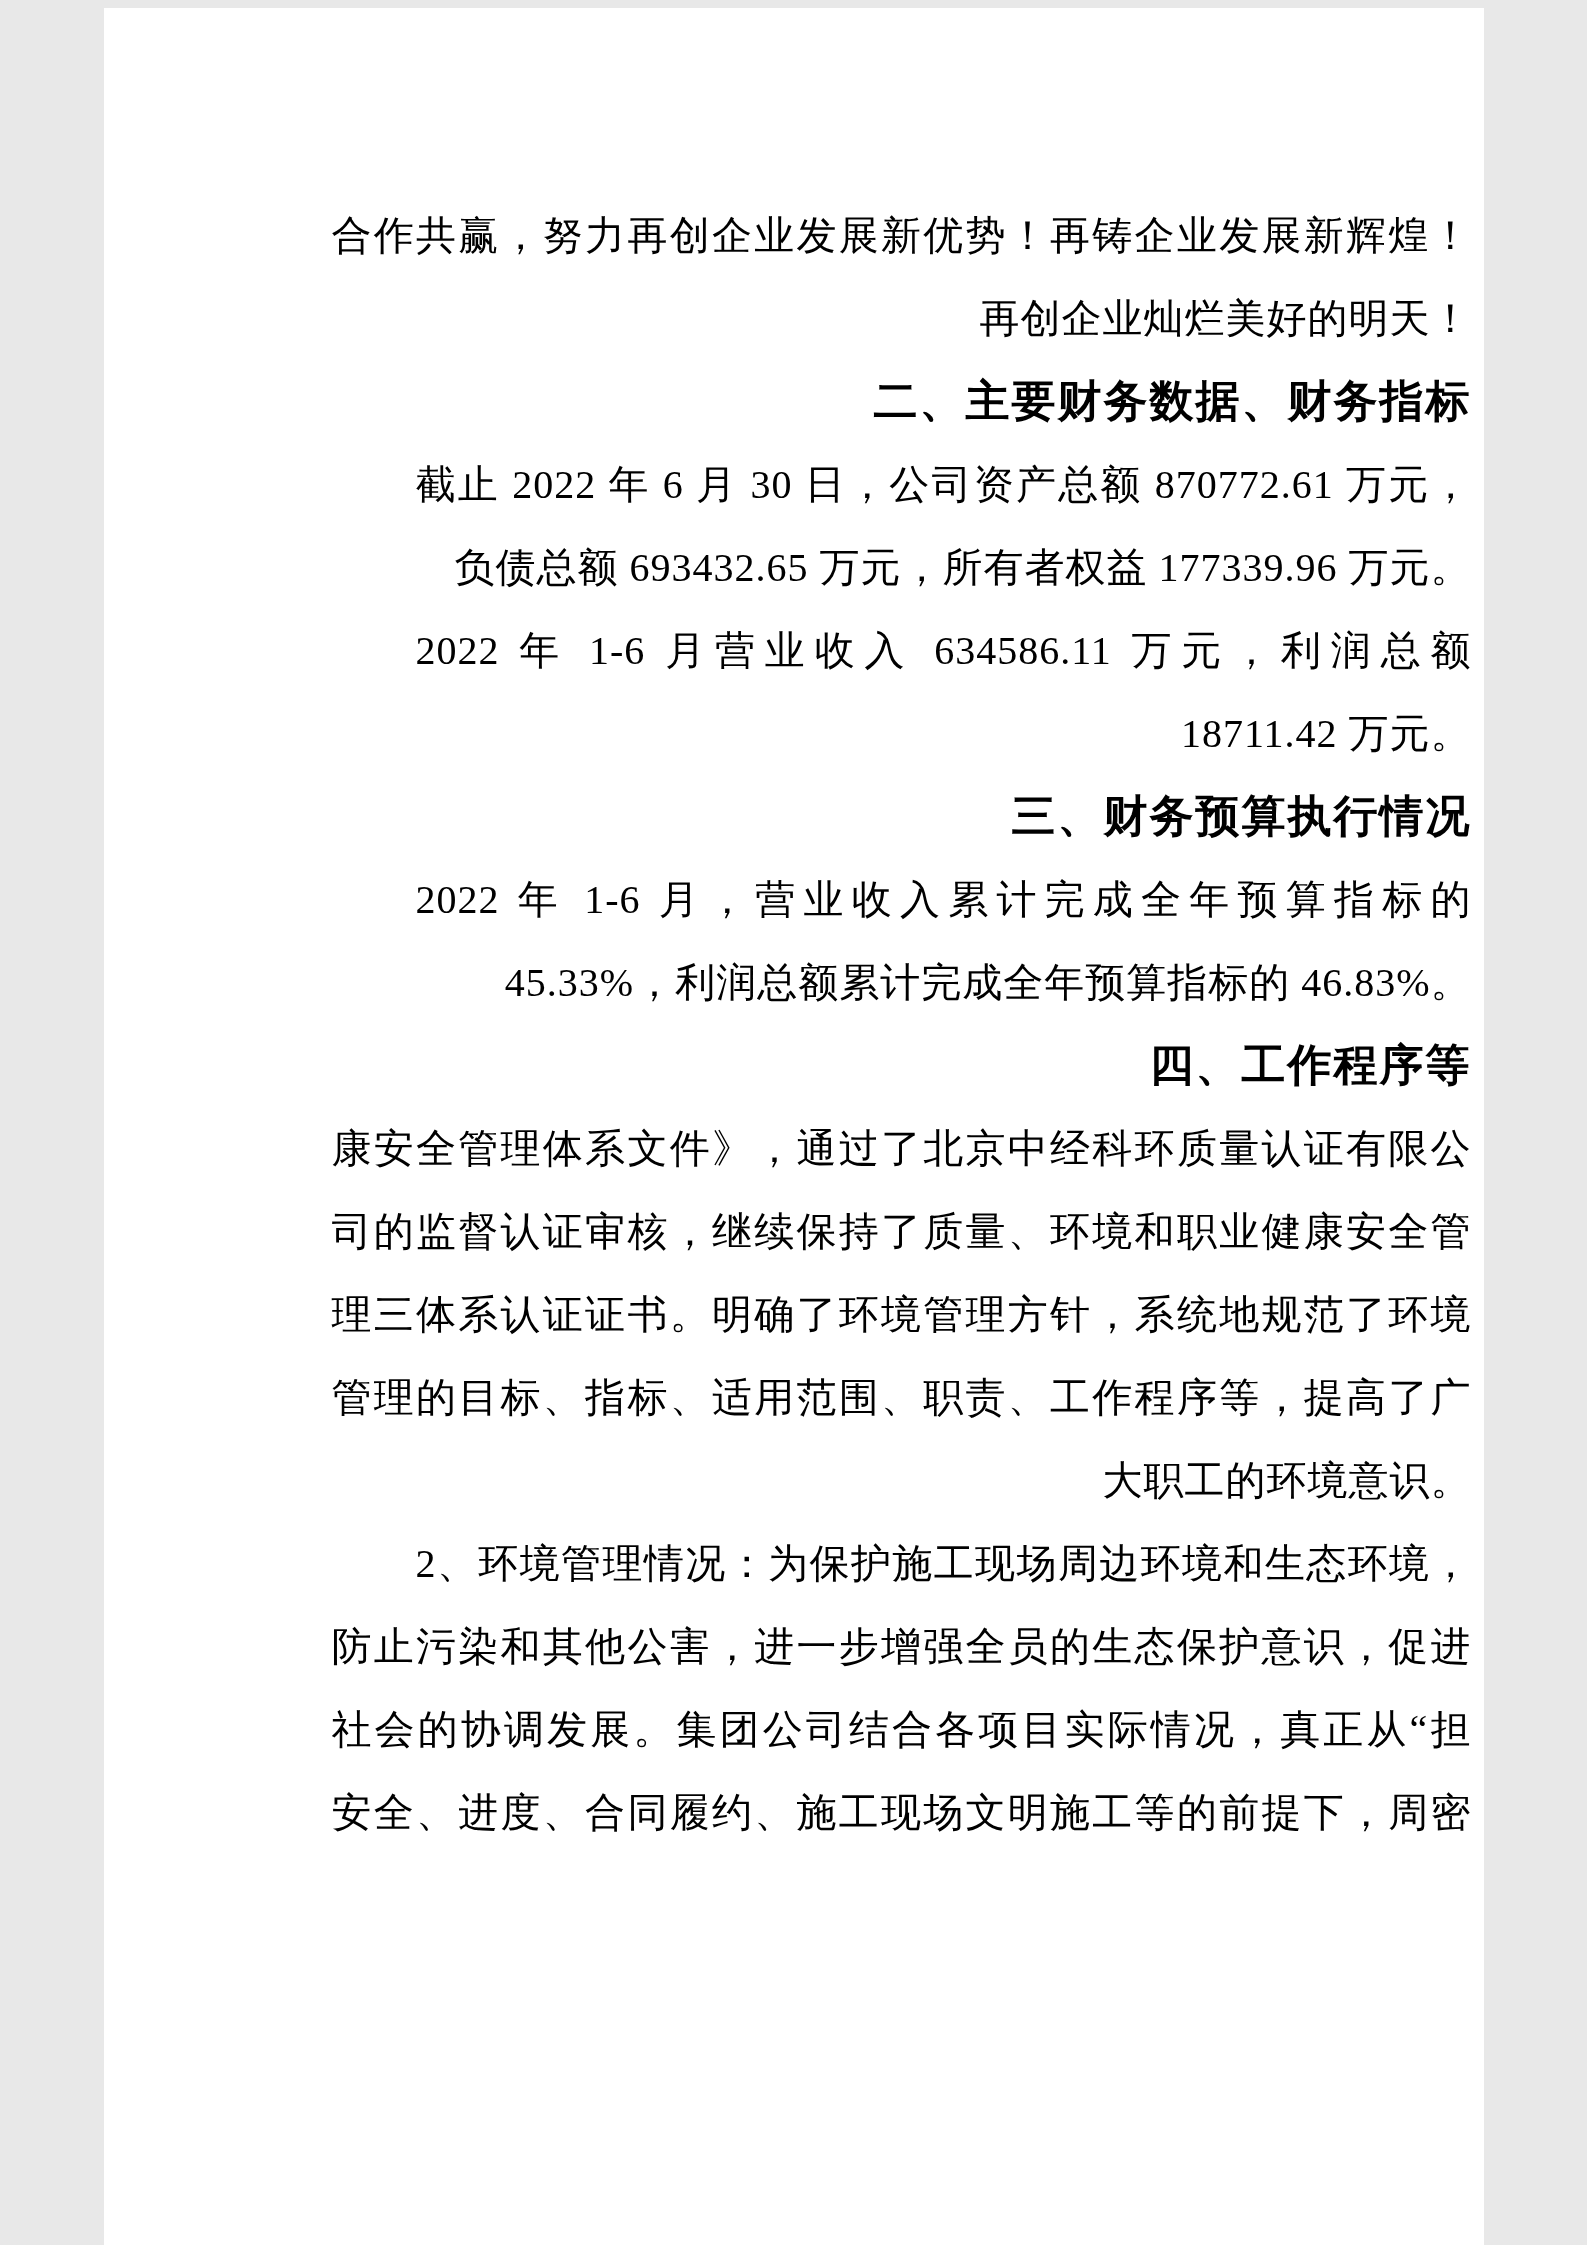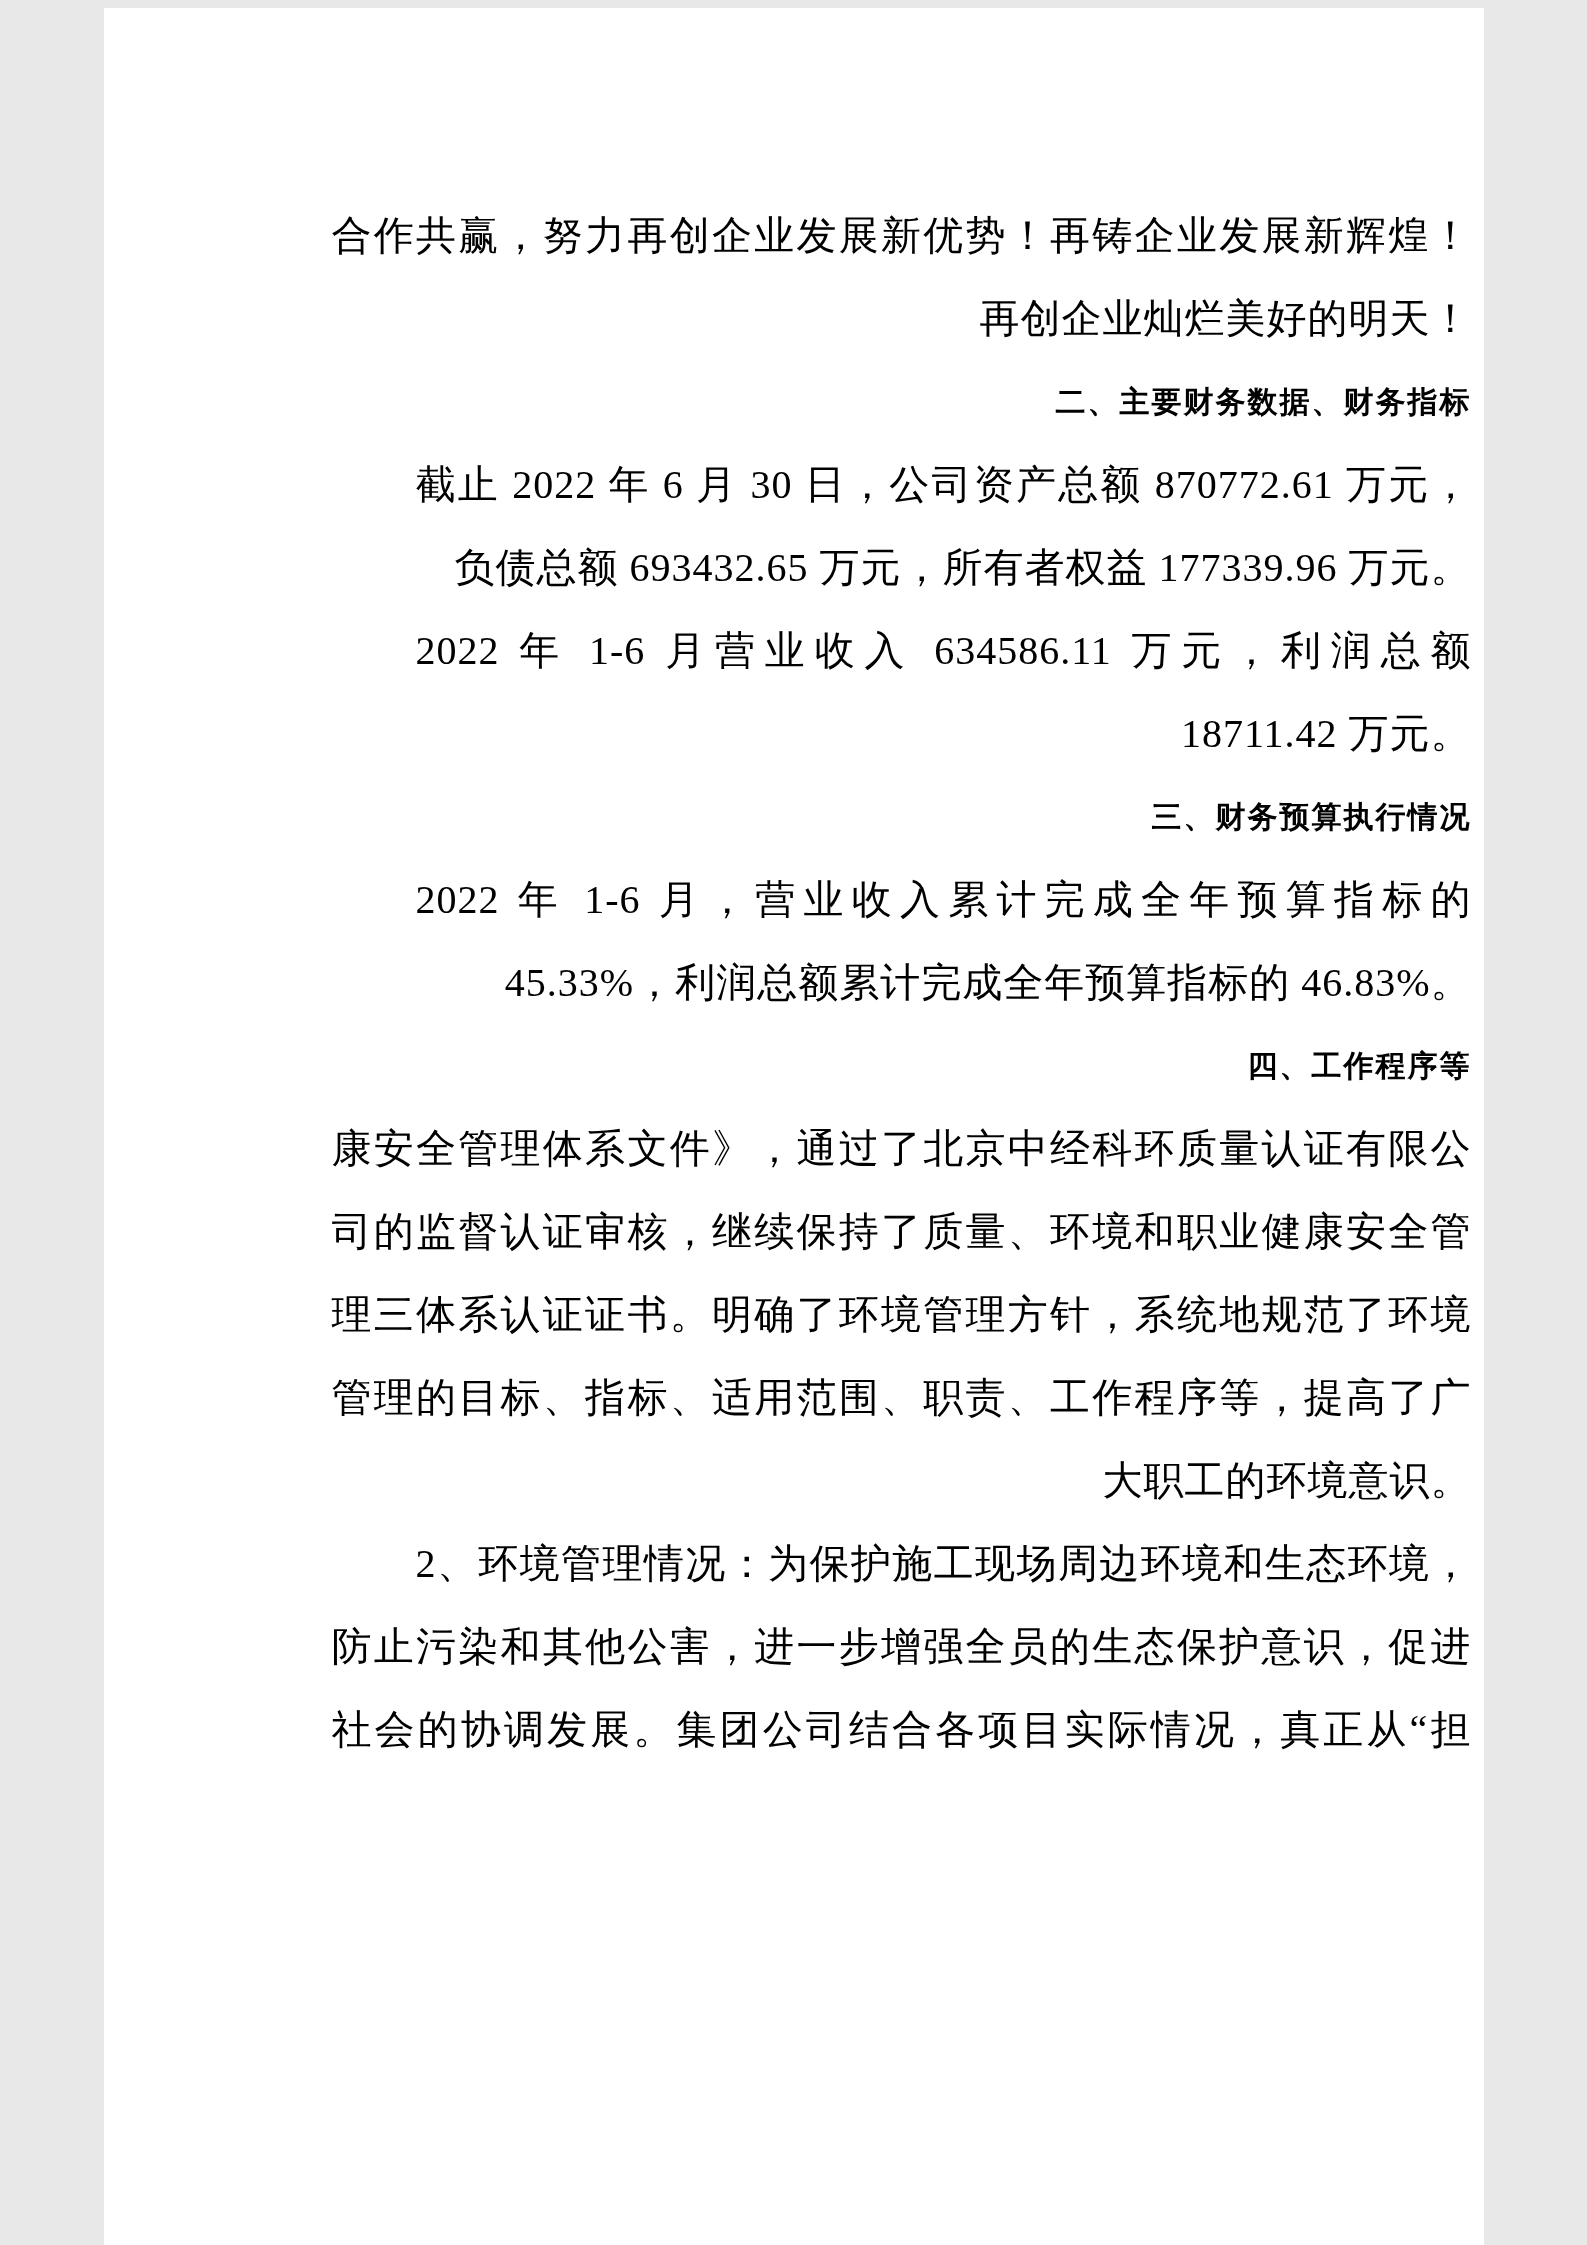--- a/index.html
+++ b/index.html
@@ -37,23 +37,23 @@
     text-align: justify;
     text-align-last: justify;
     text-justify: inter-character;
   }
   
   .ind {
     text-indent: 84px;
   }
   
   .hd {
-    font-family: Liberation Sans, sans-serif;
+    font-family: Liberation Serif, serif;
     font-weight: 700;
-    font-size: 30px;
+    font-size: 44px;
     letter-spacing: 2px;
   }
 </style>
 </head>
 <body>
 
 <div class="page">
   <div class="content">
     <div class="ln jl">合作共赢，努力再创企业发展新优势！再铸企业发展新辉煌！</div>
     <div class="ln">再创企业灿烂美好的明天！</div>
@@ -67,14 +67,15 @@
     <div class="ln">45.33%，利润总额累计完成全年预算指标的 46.83%。</div>
     <div class="ln hd ind">四、工作程序等</div>
     <div class="ln jl">康安全管理体系文件》，通过了北京中经科环质量认证有限公</div>
     <div class="ln jl">司的监督认证审核，继续保持了质量、环境和职业健康安全管</div>
     <div class="ln jl">理三体系认证证书。明确了环境管理方针，系统地规范了环境</div>
     <div class="ln jl">管理的目标、指标、适用范围、职责、工作程序等，提高了广</div>
     <div class="ln">大职工的环境意识。</div>
     <div class="ln ind jl">2、环境管理情况：为保护施工现场周边环境和生态环境，</div>
     <div class="ln jl">防止污染和其他公害，进一步增强全员的生态保护意识，促进</div>
     <div class="ln jl">社会的协调发展。集团公司结合各项目实际情况，真正从“担</div>
+    <div class="ln jl">安全、进度、合同履约、施工现场文明施工等的前提下，周密</div>
   </div>
 </div>
 
 </body></html>

